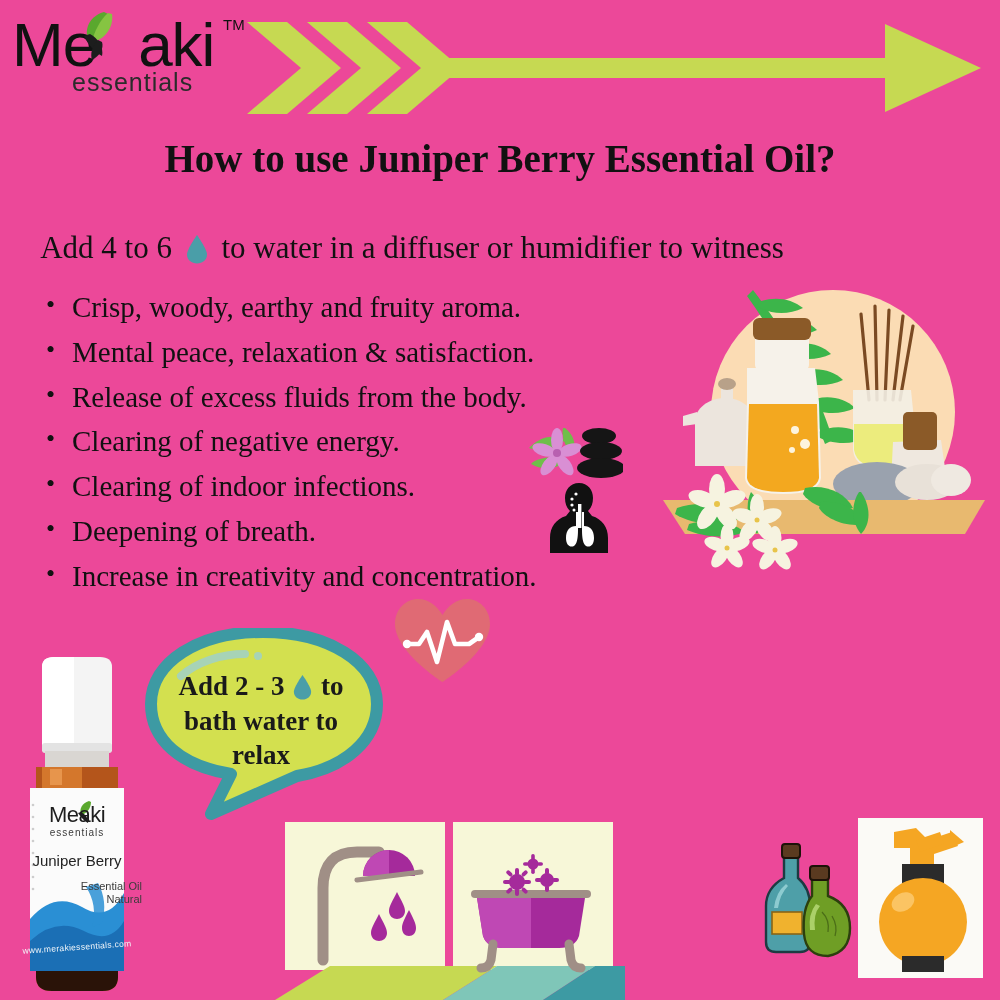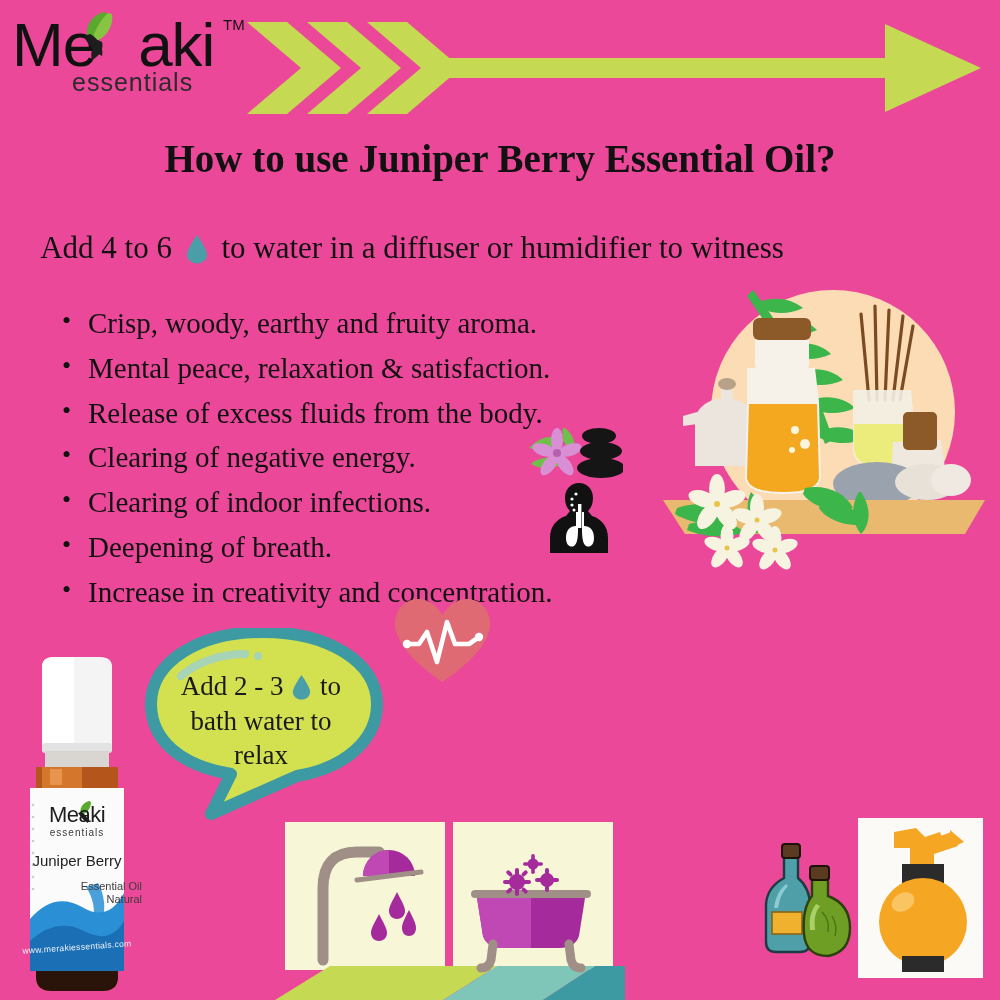--- a/index.html
+++ b/index.html
@@ -102,21 +102,21 @@
     vertical-align: -6px;
     margin: 0 6px;
   }
 
   
   .bullets {
     position: absolute;
     left: 42px;
     top: 287px;
     width: 600px;
-    margin: 16px;
+    margin: 0;
     padding: 0;
     list-style: none;
     font-size: 29px;
     line-height: 1.44;
     color: #111111;
   }
   .bullets li {
     position: relative;
     padding-left: 30px;
     margin: 0 0 3px 0;
@@ -165,20 +165,21 @@
     height: 88px;
   }
 
   
   .bubble-wrap {
     position: absolute;
     left: 145px;
     top: 628px;
     width: 238px;
     height: 200px;
+    font-weight: bold;
   }
   .bubble-svg {
     position: absolute;
     left: 0;
     top: 0;
   }
   .bubble-text {
     position: absolute;
     left: 16px;
     top: 41px;

